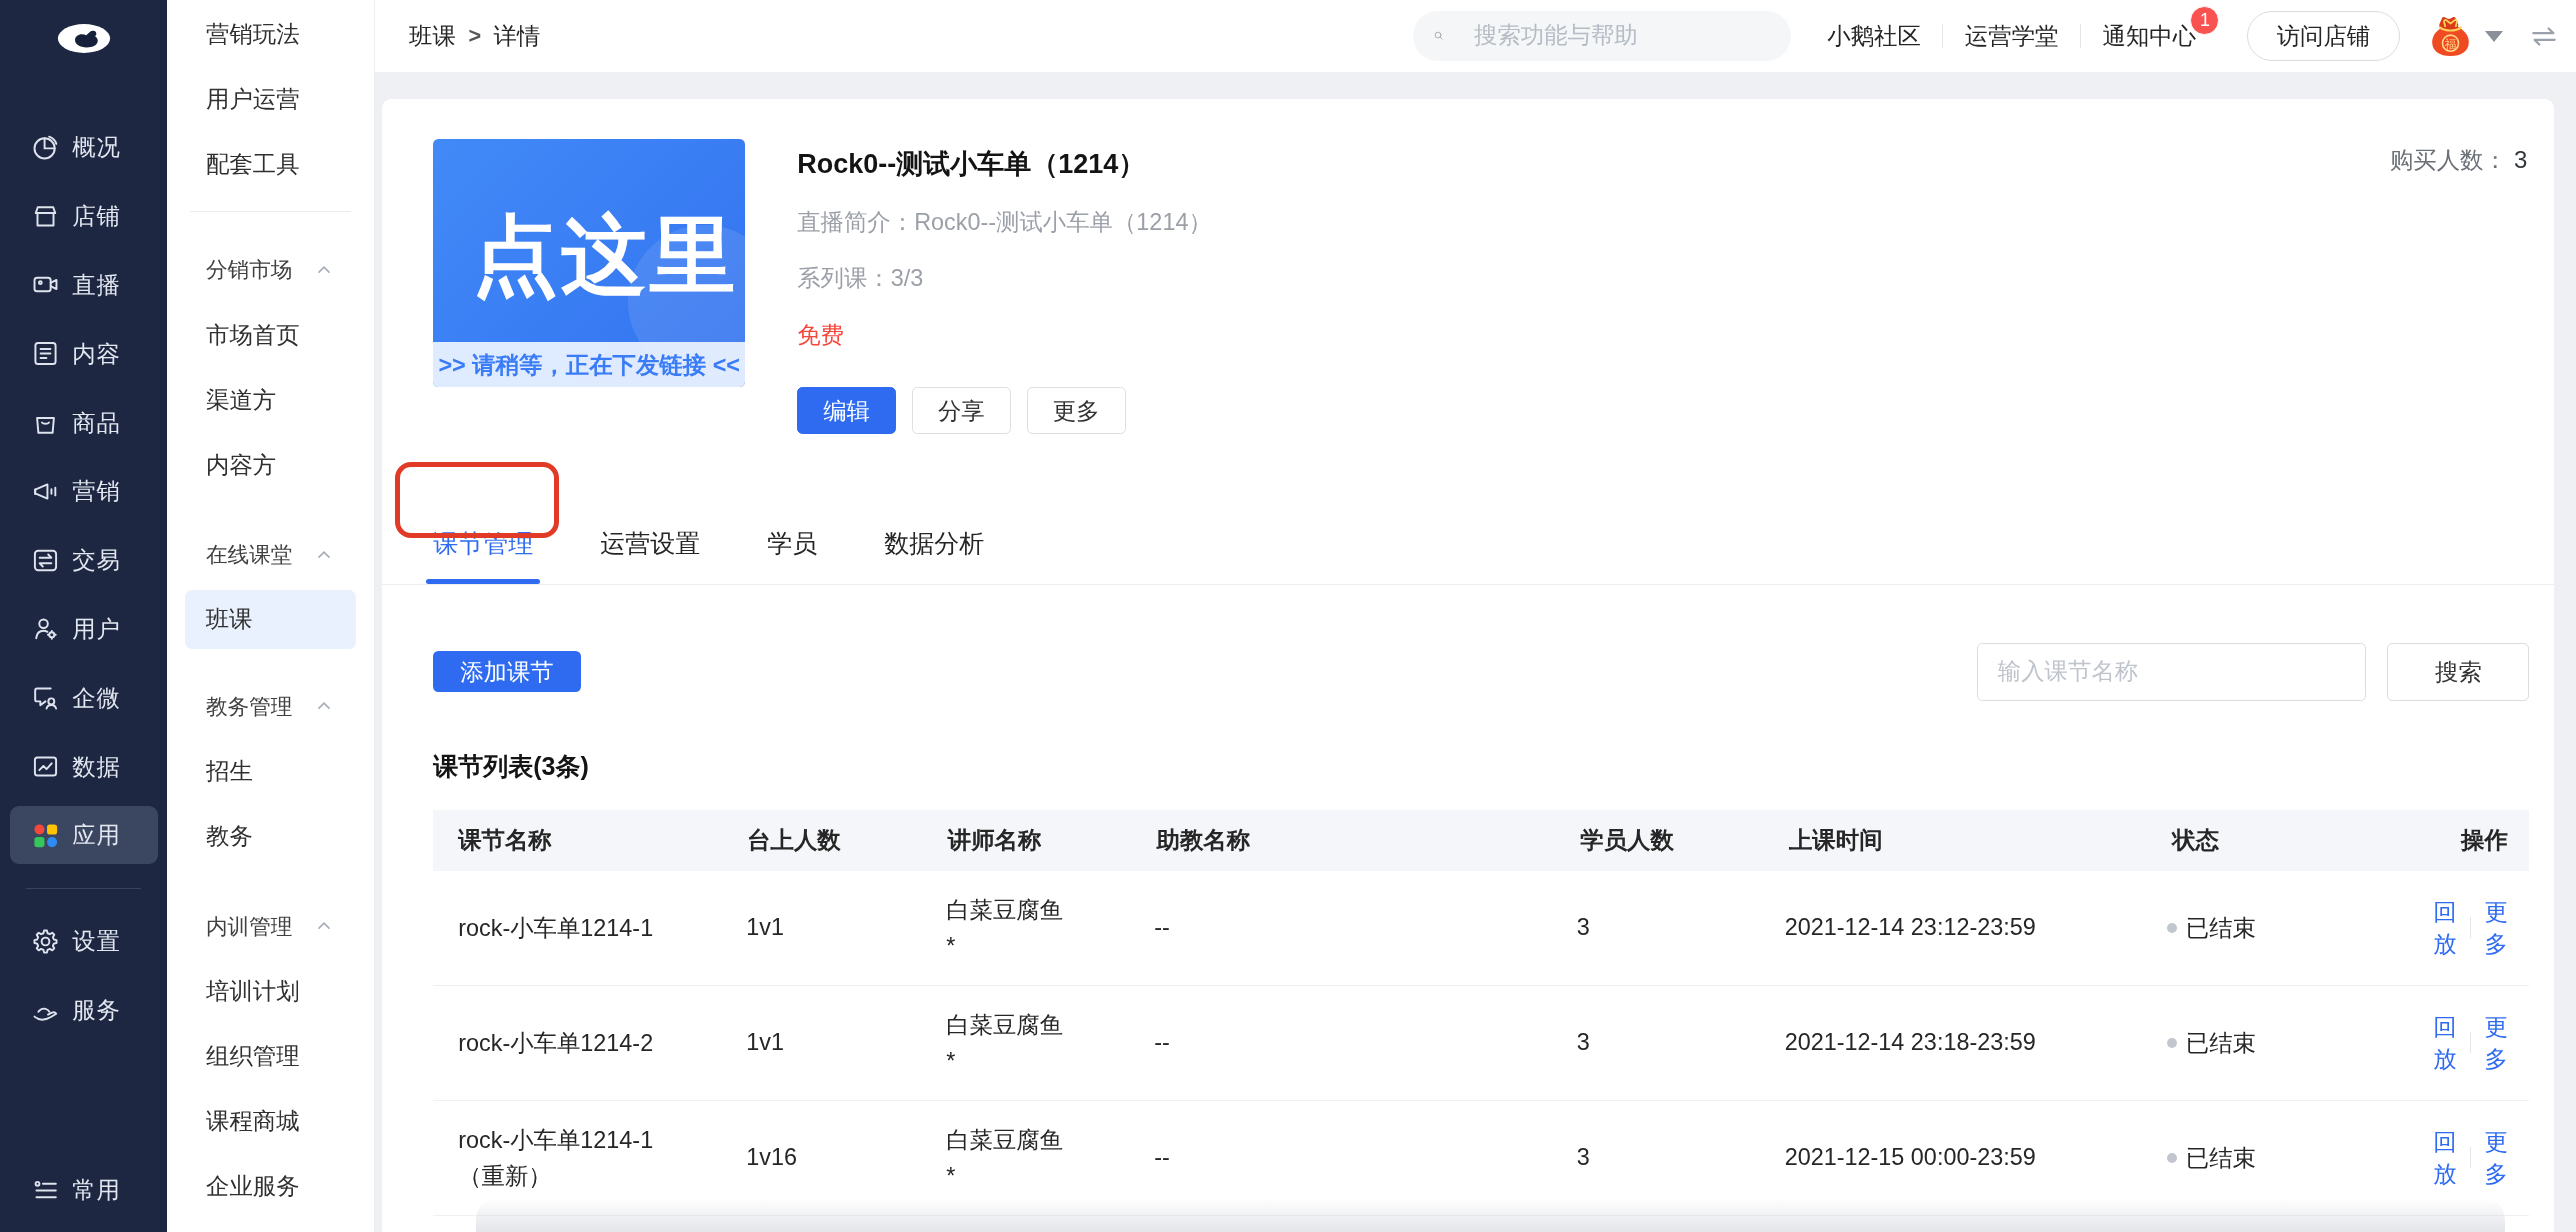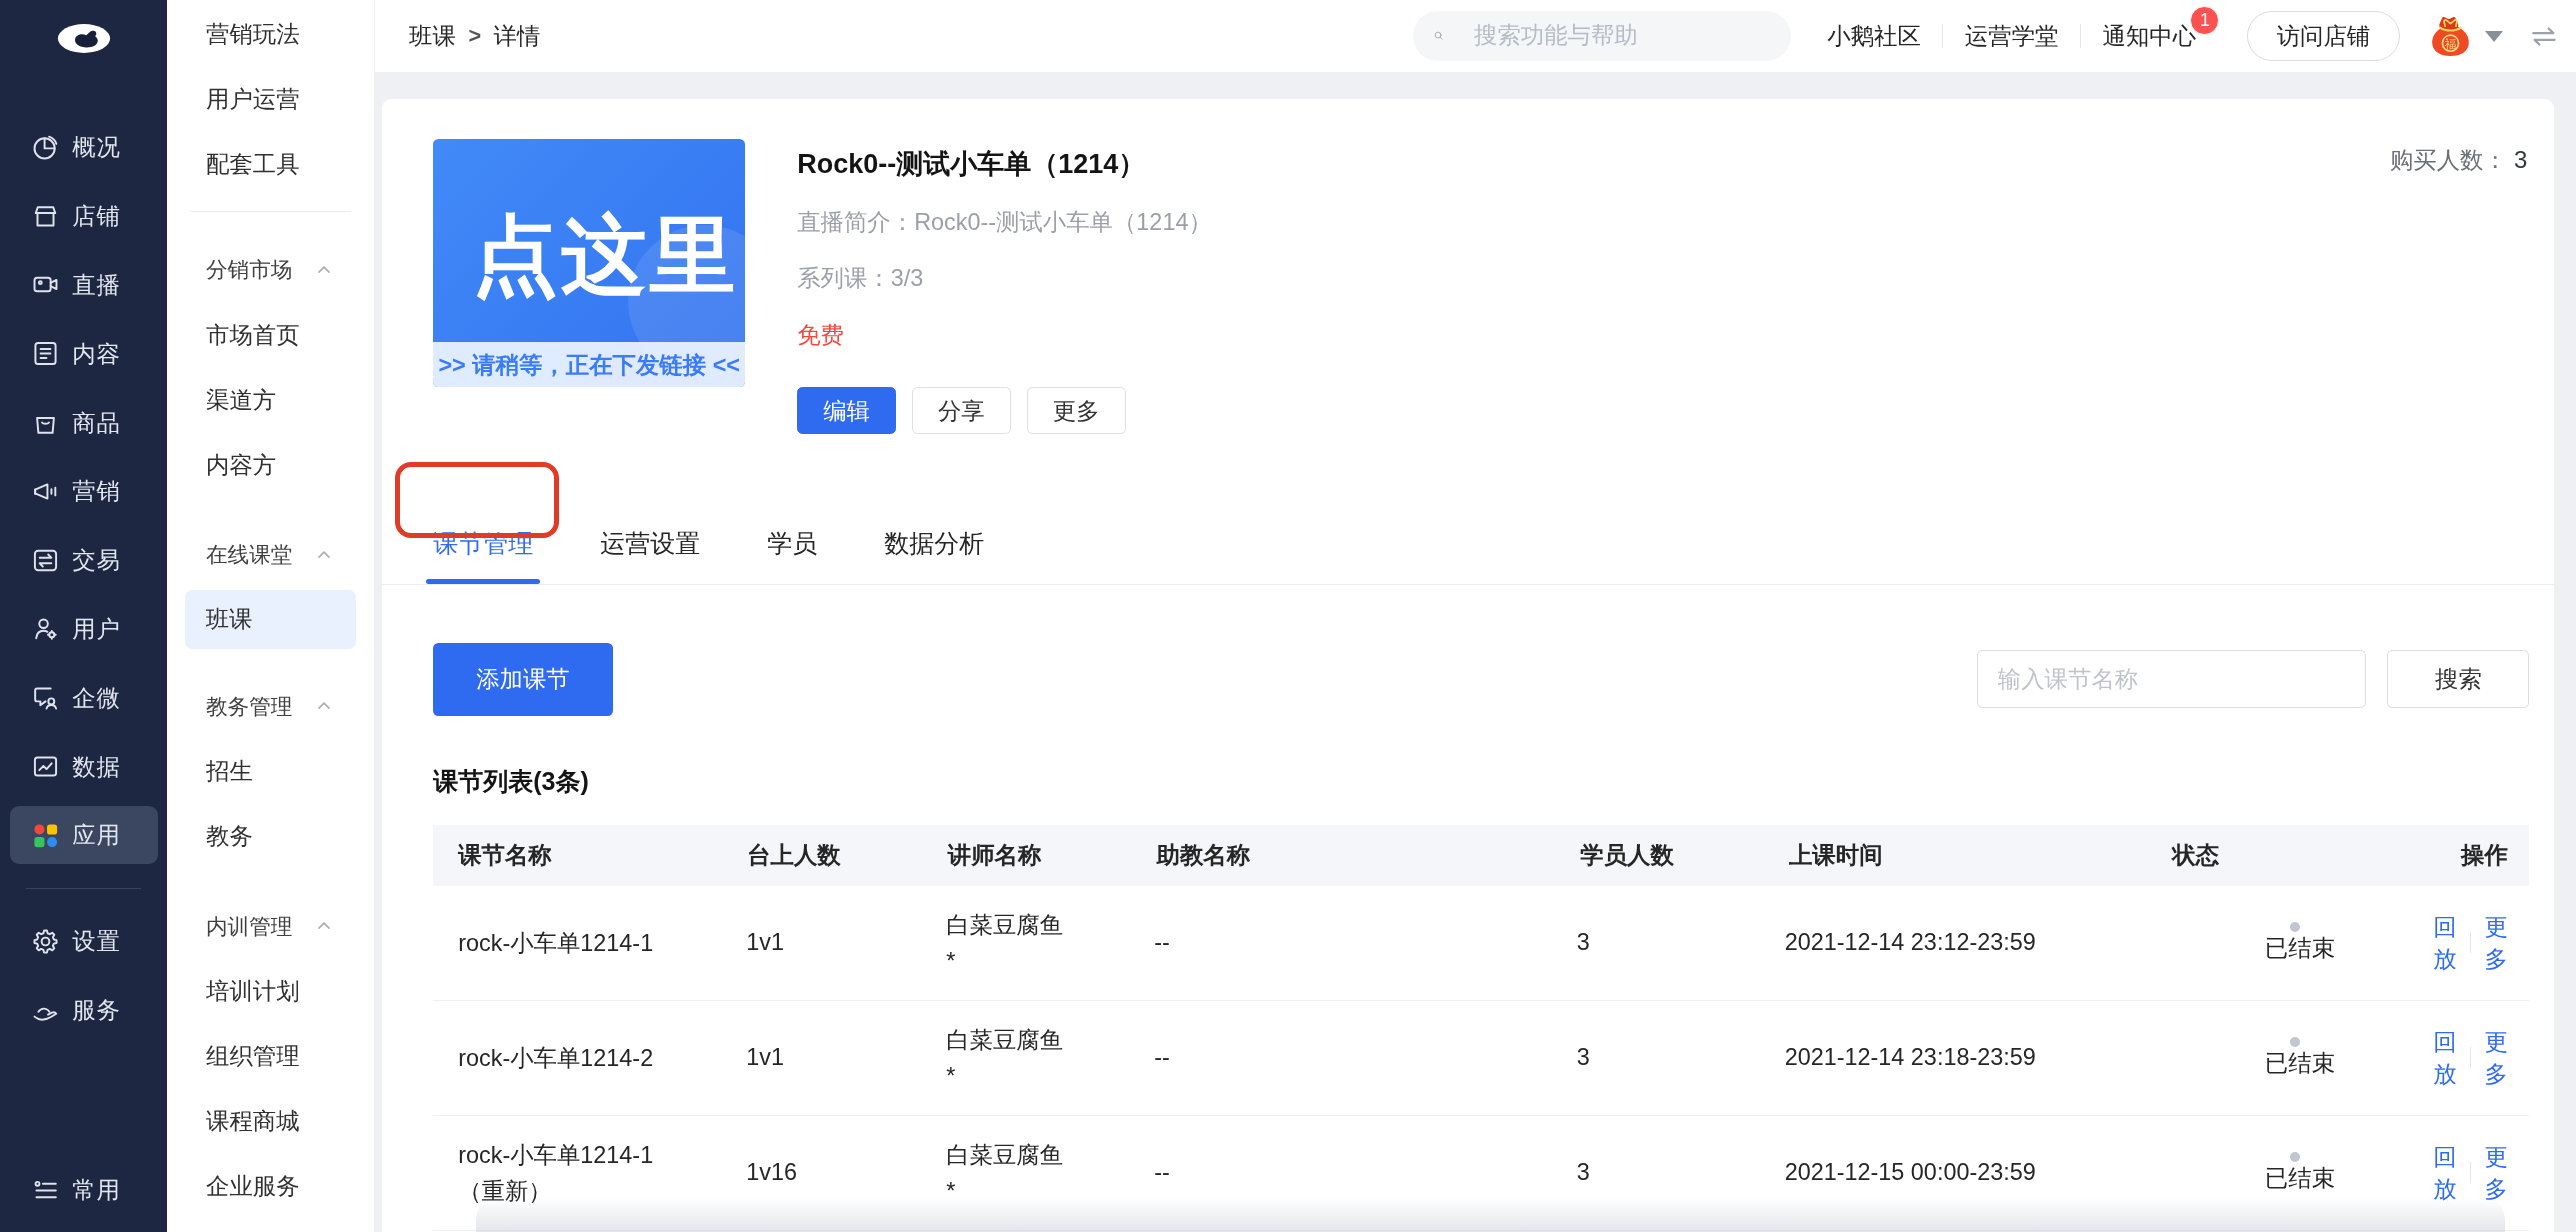--- a/index.html
+++ b/index.html
@@ -138,21 +138,21 @@
     content: ""; position: absolute; left: -7.2px; right: -7.2px; bottom: -0.9px;
     height: 5.4px; border-radius: 2.7px; background: #2e6bf1;
   }
   .annotation {
     position: absolute; left: 12.6px; top: 363px; width: 164px; height: 76px;
     border: 5.4px solid #e13a27; border-radius: 16px; z-index: 6; pointer-events: none;
   }
 
   .toolbar { margin-top: 58px; padding: 0 25px 0 51px; display: flex; align-items: center; }
   .add-btn {
-    height: 73px; padding: 0 43px; background: #2e6bf1; color: #fff;
+    height: 41px; padding: 0 27px; background: #2e6bf1; color: #fff;
     font-size: 23.4px; border-radius: 5.4px; display: flex; align-items: center; border: none;
     font-family: "Liberation Sans", "DejaVu Sans", sans-serif;
   }
   .tsearch { margin-left: auto; display: flex; align-items: center; }
   .tsearch input {
     width: 389px; height: 58px; border: 0.9px solid #d9dce0; border-radius: 5.4px;
     padding: 0 20px; font-size: 23.4px; color: #333; outline: none;
     font-family: "Liberation Sans", "DejaVu Sans", sans-serif;
   }
   .tsearch input::placeholder { color: #bfc4cc; }
@@ -168,21 +168,21 @@
   .trow {
     display: grid;
     grid-template-columns: 349fr 223fr 232fr 471fr 232fr 426fr 297fr 100fr;
     align-items: center;
   }
   .thead { background: #f4f6f9; height: 61px; font-weight: bold; font-size: 23.4px; color: #262626; }
   .tbody { height: 115px; border-bottom: 0.9px solid #eef0f3; font-size: 23.4px; color: #262626; }
   .cell:first-child { padding-left: 25px; }
   .cell.ops { text-align: right; padding-right: 21.6px; display: flex; justify-content: flex-end; align-items: center; }
   .cell .line2 { line-height: 36px; }
-  .status { display: flex; align-items: center; flex-direction: column; }
+  .status { display: flex; align-items: center; }
   .dot { width: 10px; height: 10px; border-radius: 50%; background: #c2c7cf; margin-right: 9px; flex-shrink: 0; }
   .oplink { color: #2e6bf1; font-size: 23.4px; }
   .opdiv { width: 0.9px; height: 21.6px; background: #e2e5e9; margin: 0 13.5px; }
 
   .bottom-shade {
     position: absolute; left: 94px; right: 49px; bottom: 0; height: 34px;
     border-radius: 21.6px 21.6px 0 0;
     background: linear-gradient(180deg, rgba(228,229,234,0) 0%, rgba(206,208,216,0.55) 100%);
     pointer-events: none;
   }

